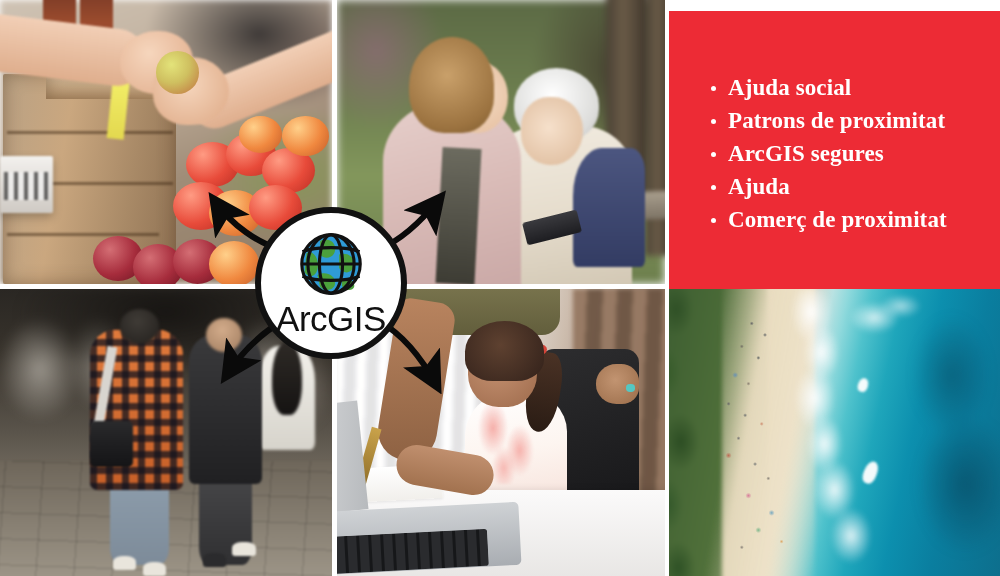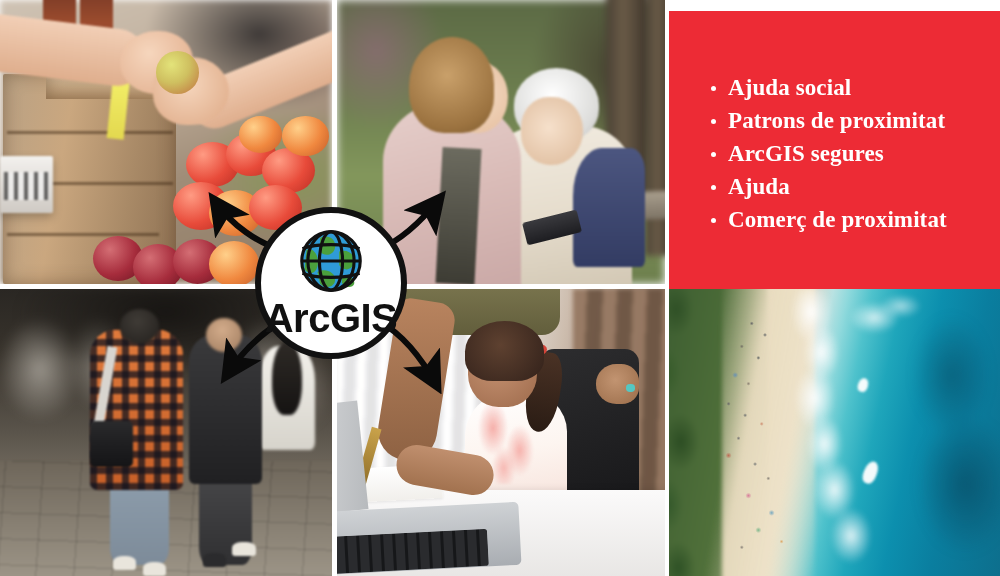--- a/index.html
+++ b/index.html
@@ -494,22 +494,22 @@
     border: 6px solid #111111;
     box-sizing: border-box;
     display: flex;
     flex-direction: column;
     align-items: center;
     justify-content: center;
   }
   .badge-globe { width: 68px; height: 68px; margin-top: 2px; }
   .badge-label {
     font-family: "Liberation Sans", sans-serif;
-    font-weight: bold;
-    font-size: 40px;
+    font-weight: normal;
+    font-size: 35px;
     letter-spacing: -.5px;
     color: #111111;
     margin-top: 1px;
   }
 </style>
 </head>
 <body>
 
 <div id="infographic">
 

